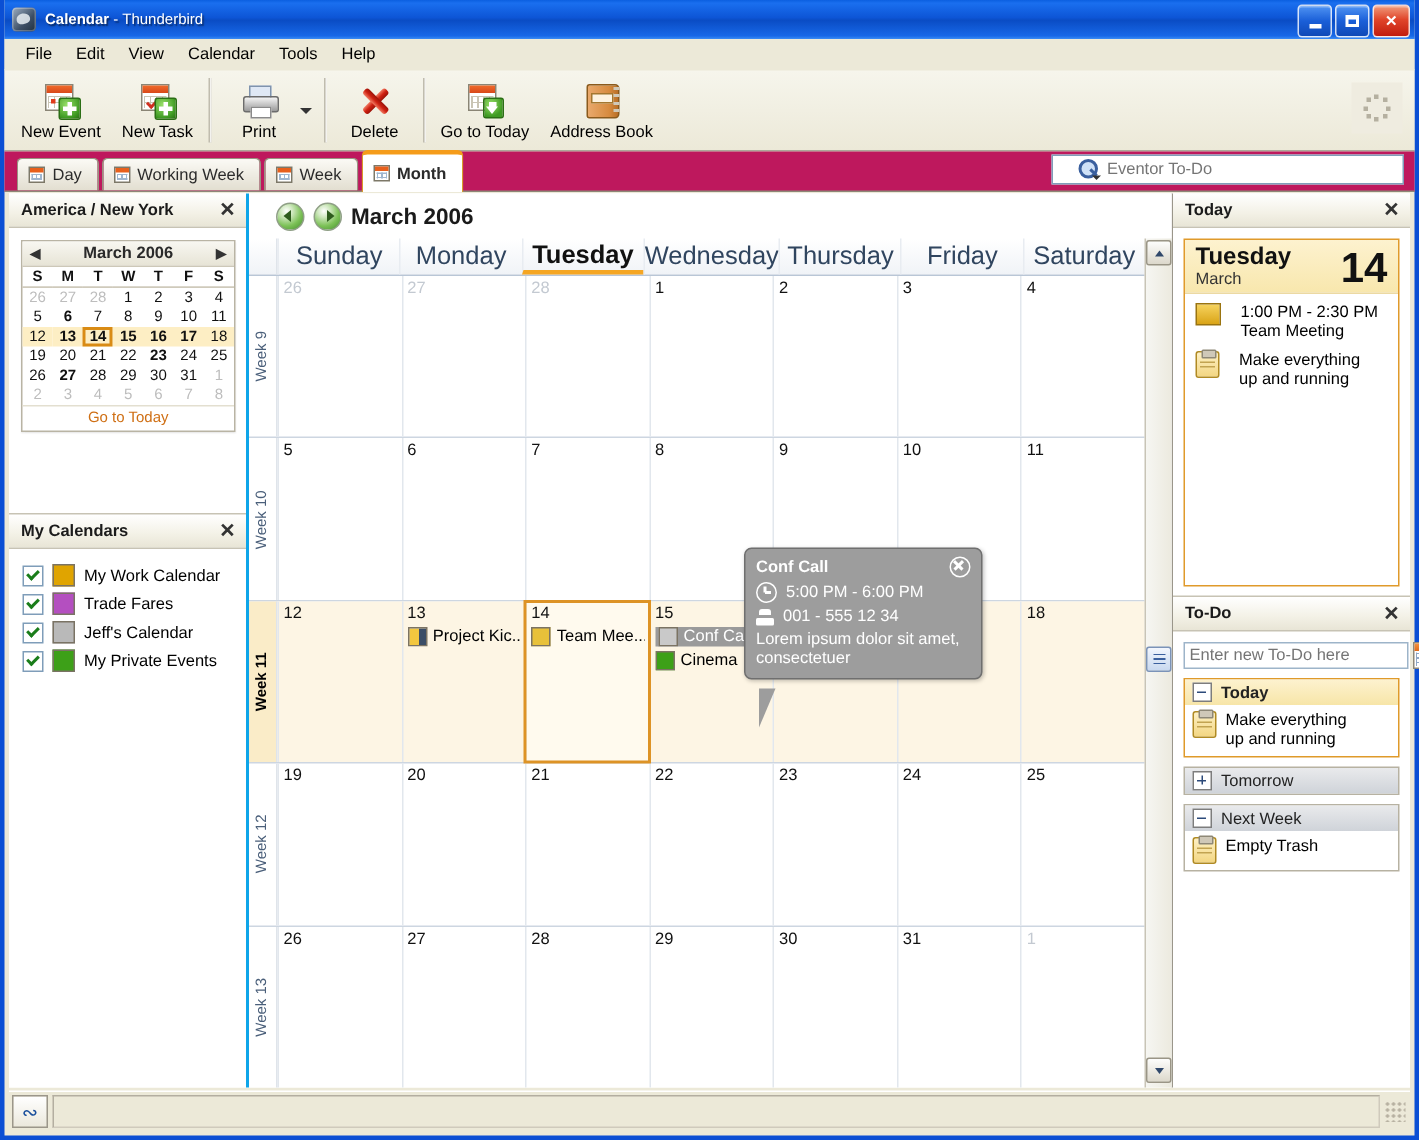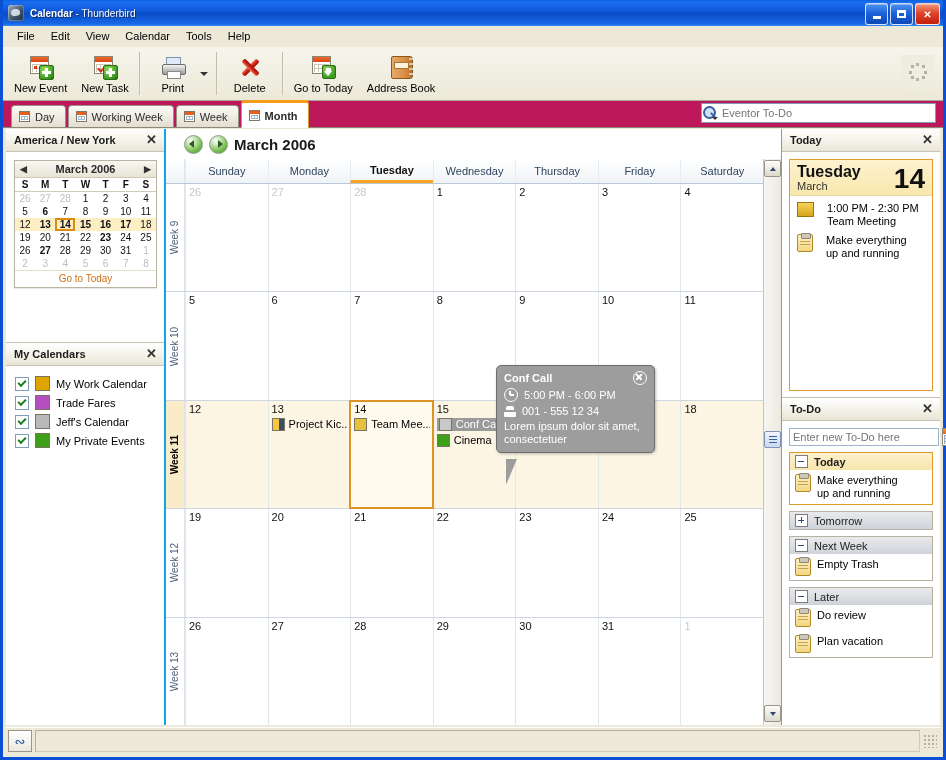--- a/index.html
+++ b/index.html
@@ -196,21 +196,21 @@
     width:11px;height:11px;background:#fff;border:1px solid #7d7868;box-sizing:border-box;position:relative;flex:none;
   }
   .mini-cal-ico:before{content:"";position:absolute;left:0;top:0;right:0;height:3px;background:#e8601c;}
   .mini-cal-ico:after{content:"";position:absolute;left:1px;top:4px;right:1px;bottom:1px;
     background:repeating-linear-gradient(to right,#9fb6cf 0 1px,transparent 1px 3px),
                repeating-linear-gradient(to bottom,#9fb6cf 0 1px,transparent 1px 3px);}
   #searchbox{
     position:absolute; right: 7px; top: 2px;
     width: 235px; height: 20px;
     background:#fff; border:1px solid #7f9db9;
-    display:flex;align-items:center; gap:4px; padding-left:0;
+    display:flex;align-items:center; gap:4px; padding-left:16px;
     box-sizing:border-box;
   }
   #searchbox input{
     border:none; outline:none; flex:1; font-size:11px;
     font-family:"Liberation Sans",sans-serif; color:#9a9a9a;
     background:transparent;
   }
   .magnifier{position:relative;width:14px;height:14px;flex:none;}
   .magnifier .lens{position:absolute;left:1px;top:0px;width:9px;height:9px;border:2px solid #3a5f9e;border-radius:50%;background:#cfe1f7;}
   .magnifier .handle{position:absolute;left:8px;top:8px;width:6px;height:2px;background:#3a5f9e;transform:rotate(45deg);}
@@ -298,21 +298,21 @@
   #grid-wrap{flex:1;display:flex;min-height:0;}
   #grid{flex:1;display:flex;flex-direction:column;min-width:0;}
   #dayheads{
     display:flex;height:24px;
     background: linear-gradient(to bottom,#ffffff,#f0f3f7);
     border-bottom:1px solid #b9c6d6;
   }
   .weekgutter{width:18px;flex:none;border-right:1px solid #dfe4ea;}
   .dayhead{
     flex:1;display:flex;align-items:center;justify-content:center;
-    font-size:11px;color:#30455f;border-left:1px solid #e8ecf1;
+    font-size:17px;color:#30455f;border-left:1px solid #e8ecf1;
     box-sizing:border-box;
   }
   .dayhead:first-of-type{border-left:none;}
   .dayhead.today{font-weight:bold;color:#111;border-bottom:3px solid #f5a623;}
   #weeks{flex:1;display:flex;flex-direction:column;}
   .weekrow{flex:1;display:flex;border-bottom:1px solid #cdd6e1;min-height:0;}
   .weekrow:last-child{border-bottom:none;}
   .wk-label{
     width:18px;flex:none;border-right:1px solid #dfe4ea;
     display:flex;align-items:center;justify-content:center;
@@ -1000,34 +1000,20 @@
             <div class="todo-group" style="margin-bottom: 6px;">
               <div class="tg-head">
                 <span class="expander"></span>
                 <span>Next Week</span>
               </div>
               <div class="tg-item">
                 <span class="taskico"></span>
                 <span>Empty Trash</span>
               </div>
             </div>
-            <div class="todo-group" style="margin-bottom: 6px;">
-              <div class="tg-head">
-                <span class="expander"></span>
-                <span>Later</span>
-              </div>
-              <div class="tg-item">
-                <span class="taskico"></span>
-                <span>Do review</span>
-              </div>
-              <div class="tg-item">
-                <span class="taskico"></span>
-                <span>Plan vacation</span>
-              </div>
-            </div>
           </div>
       </div>
     </div>
   </div>
 
   <div id="statusbar">
     <div id="status-icon">∾</div>
     <div id="status-field"></div>
     <div id="grip"></div>
   </div>

